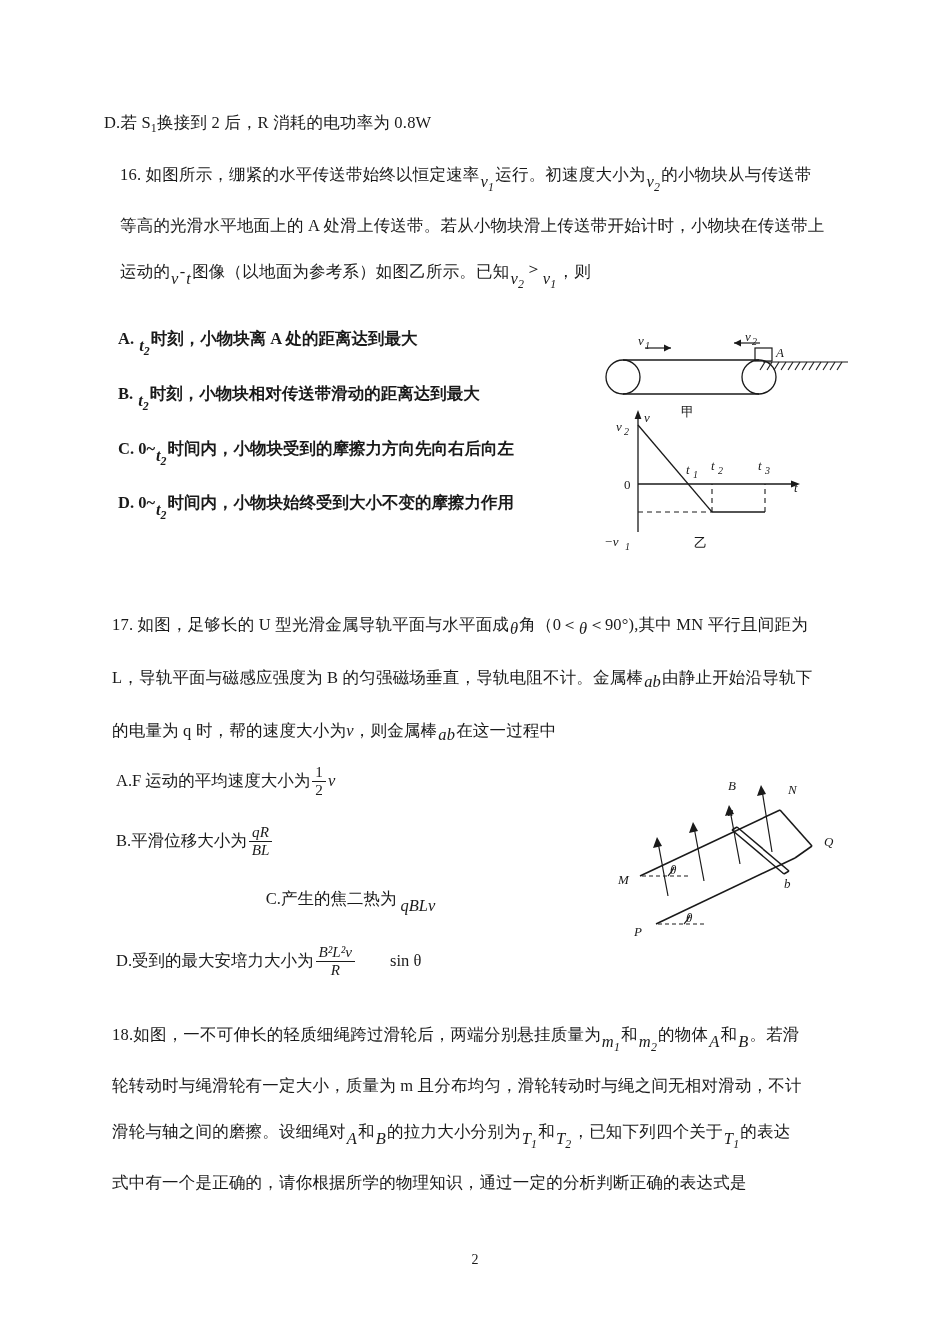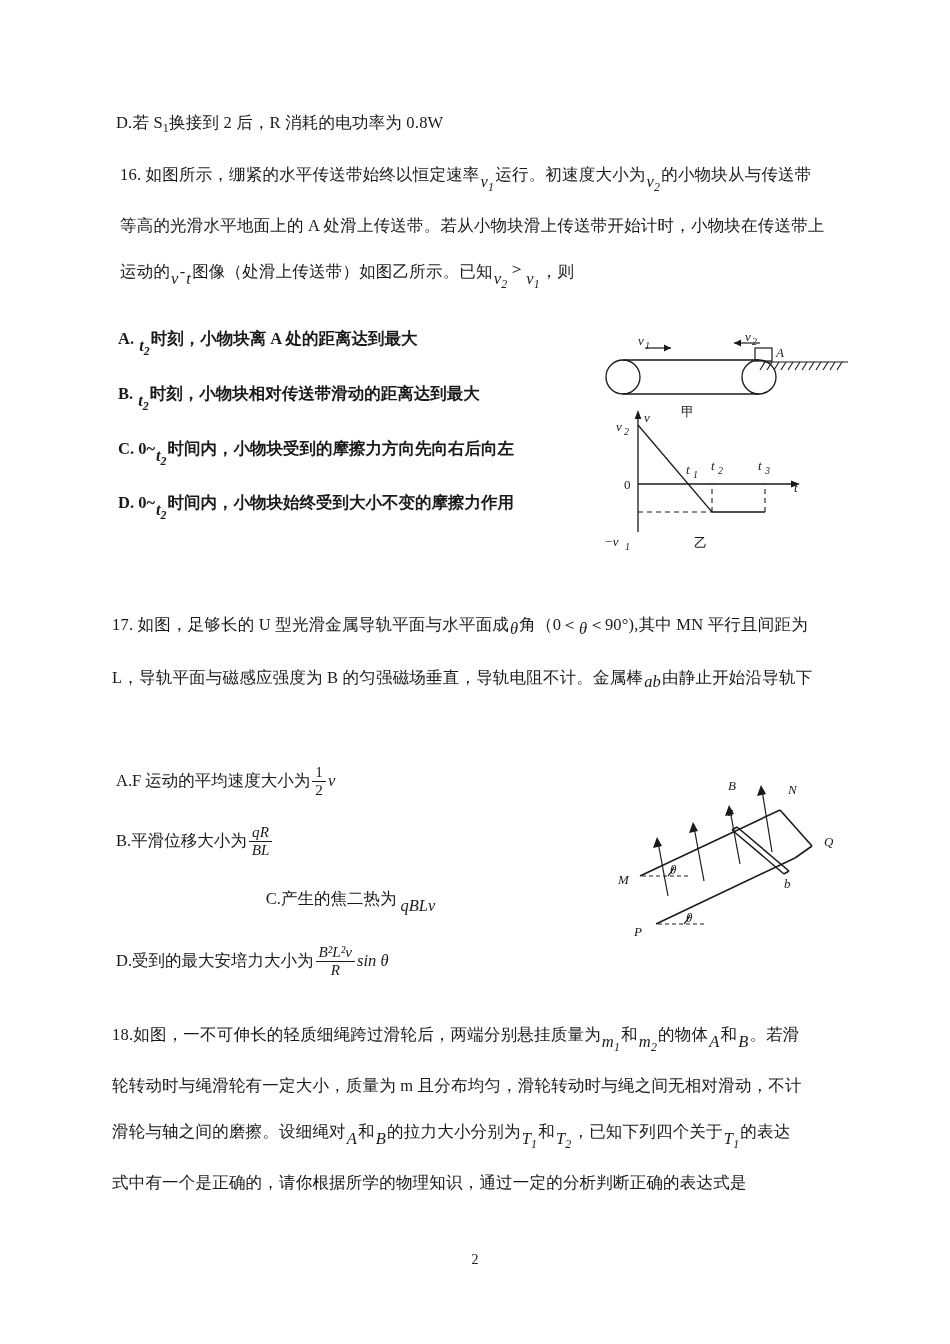--- a/index.html
+++ b/index.html
@@ -86,36 +86,36 @@
     font-size: 14px;
     color: #1a1a1a;
     font-family: "Liberation Serif", serif;
   }
 </style>
 </head>
 <body>
 
 <div class="page">
 
-  <div class="blk" style="left:116px; top:108px; width:740px;">
+  <div class="blk" style="left:104px; top:108px; width:740px;">
     <div class="para" style="line-height:30px;">
       <span>D.</span><span>若 S</span><span class="sub" style="font-style:normal;">1</span><span>换接到 2 后，R 消耗的电功率为 0.8W</span>
     </div>
   </div>
 
   <div class="blk" style="left:120px; top:152px; width:742px;">
     <div class="para">
       <span>16.</span>
       <span>如图所示，绷紧的水平传送带始终以恒定速率</span><span class="drop"><span>v</span><span class="sub">1</span></span><span>运行。初速度大小为</span><span class="drop"><span>v</span><span class="sub">2</span></span><span>的小物块从与传送带</span>
     </div>
     <div class="para" style="margin-top:0px;">
       <span>等高的光滑水平地面上的 A 处滑上传送带。若从小物块滑上传送带开始计时，小物块在传送带上</span>
     </div>
     <div class="para">
-      <span>运动的</span><span class="drop">v</span><span style="font-style:normal;">-</span><span class="drop">t</span><span>图像（处滑上传送带）如图乙所示。已知</span><span class="drop"><span>v</span><span class="sub">2</span></span><span style="position:relative; top:-3px;">＞</span><span class="drop"><span>v</span><span class="sub">1</span></span><span>，则</span>
+      <span>运动的</span><span class="drop">v</span><span style="font-style:normal;">-</span><span class="drop">t</span><span>图像（以地面为参考系）如图乙所示。已知</span><span class="drop"><span>v</span><span class="sub">2</span></span><span style="position:relative; top:-3px;">＞</span><span class="drop"><span>v</span><span class="sub">1</span></span><span>，则</span>
     </div>
   </div>
 
   <div class="blk" style="left:118px; top:314px; width:470px;font-weight:bold;">
     <div class="opt">
       <span>A.</span>
       <span class="drop"><span>t</span><span class="sub">2</span></span><span>时刻，小物块离 A 处的距离达到最大</span>
     </div>
     <div class="opt">
       <span>B.</span>
@@ -217,34 +217,37 @@
   </div>
 
   <div class="blk" style="left:112px; top:598px; width:742px;">
     <div class="para tight">
       <span>17.</span>
       <span>如图，足够长的 U 型光滑金属导轨平面与水平面成</span><span class="drop2">θ</span><span>角（0＜</span><span class="drop2">θ</span><span>＜90°),其中 MN 平行且间距为</span>
     </div>
     <div class="para tight">
       <span>L，导轨平面与磁感应强度为 B 的匀强磁场垂直，导轨电阻不计。金属棒</span><span class="drop2">ab</span><span>由静止开始沿导轨下</span>
     </div>
+    <div class="para tight">
+      <span>的电量为 q 时，帮的速度大小为</span><span style="font-style:italic;">v</span><span>，则金属棒</span><span class="drop2">ab</span><span>在这一过程中</span>
+    </div>
   </div>
 
   <div class="blk" style="left:116px; top:752px; width:470px;">
     <div class="opt" style="line-height:58px;">
       <span>A.F 运动的平均速度大小为</span><span class="frac"><span class="num" style="font-style:normal;">1</span><span class="den" style="font-style:normal;">2</span></span><span style="font-style:italic;">v</span>
     </div>
     <div class="opt" style="line-height:62px;">
       <span>B.平滑位移大小为</span><span class="frac"><span class="num">qR</span><span class="den">BL</span></span>
     </div>
     <div class="opt" style="line-height:54px;text-align:center;">
       <span>C.产生的焦二热为</span><span class="drop" style="padding-left:4px;">qBLv</span>
     </div>
     <div class="opt" style="line-height:70px;">
-      <span>D.受到的最大安培力大小为</span><span class="frac"><span class="num">B²L²v</span><span class="den">R</span></span><span style="font-style:italic;">sin θ</span>
+      <span>D.受到的最大安培力大小为</span><span class="frac"><span class="num">B²L²v</span><span class="den">R</span></span><span style="margin-left:33px;">sin θ</span>
     </div>
   </div>
 
   <div class="fig" style="left:612px; top:768px;">
     <svg width="240" height="170" viewBox="0 0 240 170">
 
       <g stroke="#1a1a1a" stroke-width="1.6" fill="none">
         <line x1="28" y1="108" x2="168" y2="42"></line>
       </g>
 

